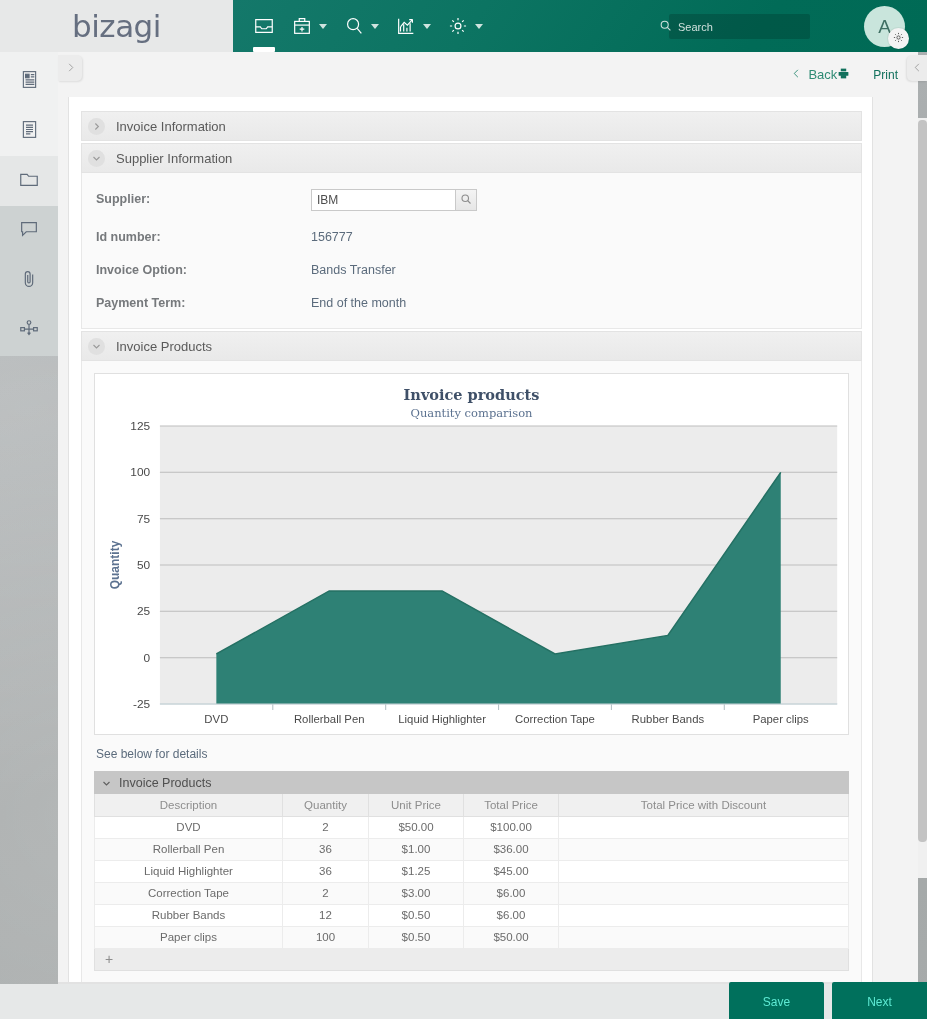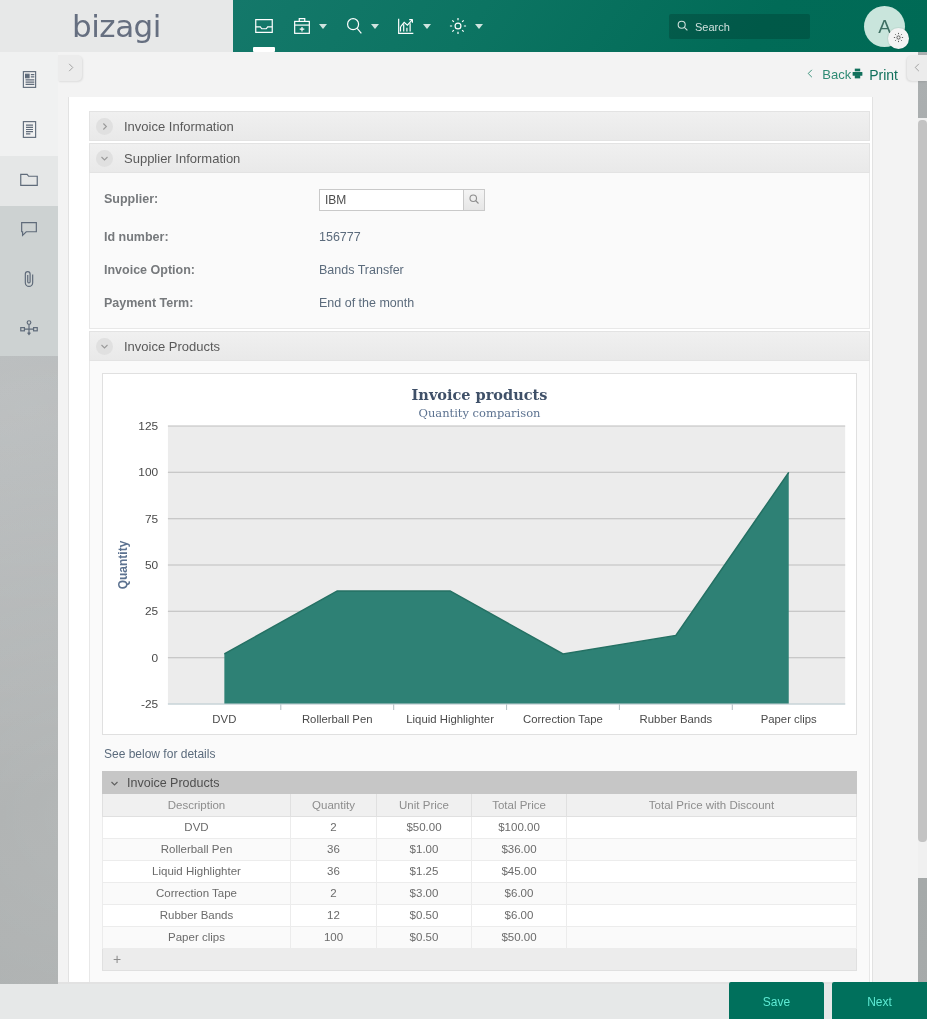--- a/index.html
+++ b/index.html
@@ -54,21 +54,21 @@
     border-left: 4px solid transparent; border-right: 4px solid transparent;
     border-top: 5px solid #cfe4df;
   }
   .active-underline {
     position: absolute; left: 8px; right: 8px; bottom: 0; height: 5px;
     background: #ffffff; border-radius: 1px;
   }
   #search-box {
     position: absolute; right: 117px; top: 14px; width: 141px; height: 25px;
     background: rgba(0,0,0,.17); border-radius: 2px;
-    display: flex; align-items: center; padding: 0 7px;
+    display: flex; align-items: center; padding: 0 7px; justify-content: center;
   }
   #search-box input {
     flex: 1; background: transparent; border: 0; outline: none;
     color: #d6e6e2; font-size: 11px; font-family: "Liberation Sans", sans-serif;
     margin-left: 6px;
   }
   #search-box input::placeholder { color: #cfe0dc; }
   #avatar {
     position: absolute; right: 22px; top: 6px;
     width: 41px; height: 41px; border-radius: 50%;
@@ -115,31 +115,31 @@
   #actionbar {
     position: absolute; left: 0; top: 0; width: 860px; height: 45px;
     display: flex; align-items: center; justify-content: flex-end;
     padding: 0 20px 0 42px; background: #f3f3f3;
   }
   .back-link {
     display: flex; align-items: center; gap: 6px;
     color: #2e8b74; font-size: 13px; cursor: pointer;
   }
   .print-link {
-    display: flex; align-items: center; gap: 5px;
-    color: #11705c; font-size: 14px; cursor: pointer;
+    display: flex; align-items: center; gap: 23px;
+    color: #11705c; font-size: 12px; cursor: pointer;
   }
 
   #form-card {
     position: absolute; left: 10px; top: 45px; width: 805px; height: 887px;
     background: #ffffff;
     border-left: 1px solid #e2e2e2; border-right: 1px solid #e2e2e2;
   }
   #form-scroll {
-    position: absolute; left: 8px; top: 0; width: 805px; height: 887px;
+    position: absolute; left: 0; top: 0; width: 805px; height: 887px;
     padding: 14px 0 0 0; overflow: hidden;
   }
 
   
   .section { margin: 0 12px 2px 12px; }
   .section-head {
     height: 30px; display: flex; align-items: center; gap: 11px;
     padding-left: 6px; cursor: pointer;
     background: linear-gradient(#f0f0f0, #e9e9e9);
     border: 1px solid #e3e3e3;

